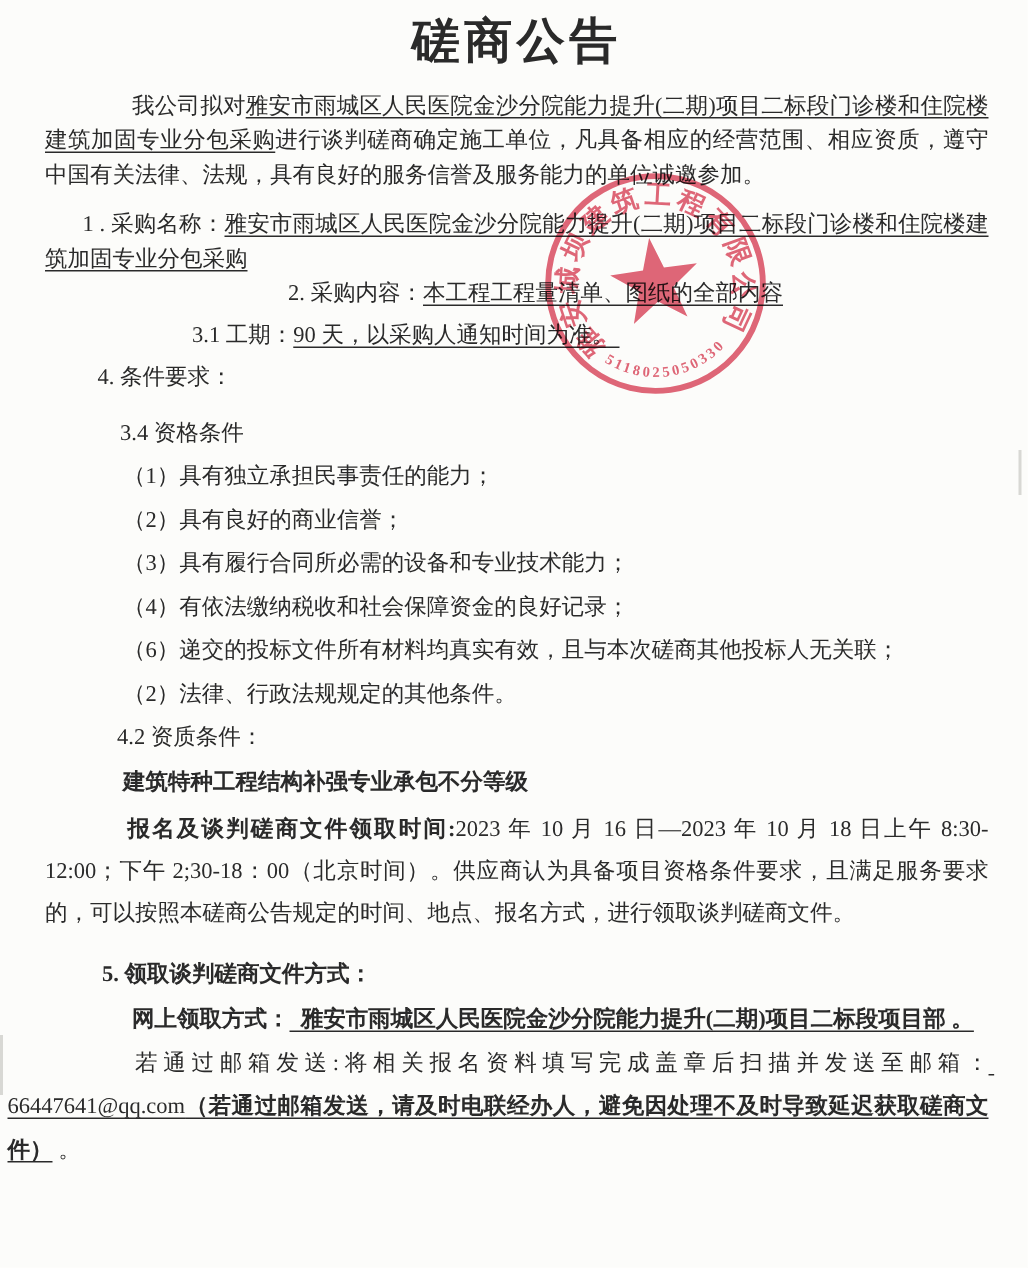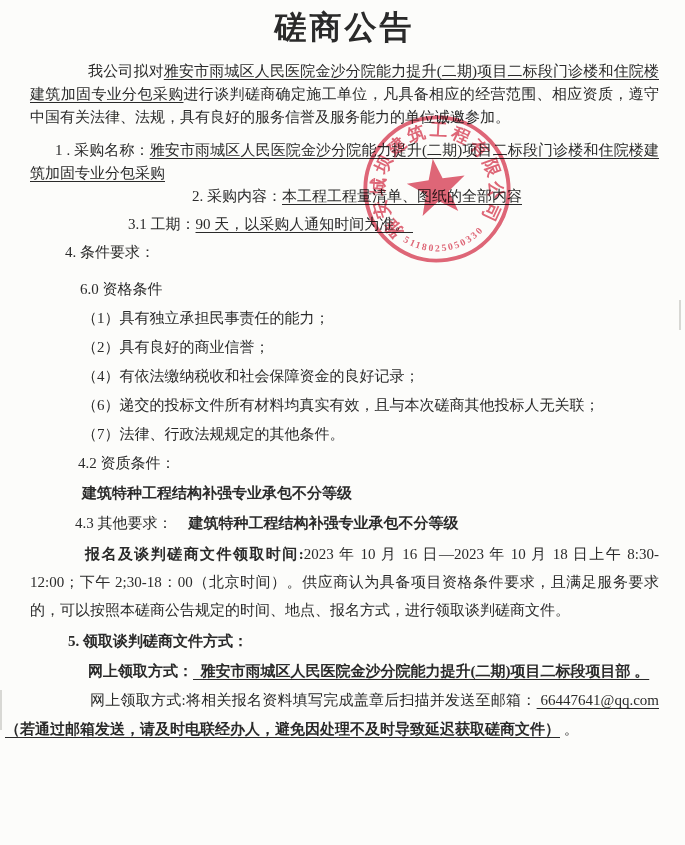--- a/index.html
+++ b/index.html
@@ -30,21 +30,21 @@
   .i31    { margin-top: 5px;  margin-left: 98px; }
   .i32    { margin-top: 5px;  margin-left: 48px; }
   .item4  { margin-top: 5px;  margin-left: 35px; }
   .i41    { margin-top: 14px; margin-left: 50px; }
   .cond   { margin-top: 6px;  margin-left: 52px; font-family: Liberation Serif, serif; }
   .i42    { margin-top: 6px;  margin-left: 48px; }
   .qual   { margin-top: 7px;  margin-left: 52px; }
   .i43    { margin-top: 7px;  margin-left: 45px; }
   .i43 .val { margin-left: 16px; }
   .time   { margin-top: 5px;  line-height: 28px; text-indent: 55px; text-align: justify; }
-  .item5  { margin-top: 6px;  margin-left: 38px; }
+  .item5  { margin-top: 16px;  margin-left: 38px; }
   .onsite { margin-top: 7px;  margin-left: 58px; }
   .online { margin-top: 3px;  line-height: 29px; margin-left: -25px; text-indent: 85px; text-align: justify; }
 
   .seal {
     position: absolute;
     left: 358px; top: 110px;
     width: 158px; height: 158px;
     mix-blend-mode: multiply;
     opacity: 0.88;
     transform: rotate(-8deg);
@@ -68,41 +68,41 @@
   <p class="item1"><span>1 . 采购名称：</span><span class="u">雅安市雨城区人民医院金沙分院能力提升(二期)项目二标段门诊楼和住院楼建筑加固专业分包采购</span></p>
 
   <p class="item2"><span>2.  采购内容：</span><span class="u">本工程工程量清单、图纸的全部内容</span></p>
 
 
   <p class="i31"><span>3.1 工期：</span><span class="u pre">90 天，以采购人通知时间为准。 </span></p>
 
 
   <p class="item4">4. 条件要求：</p>
 
-  <p class="i41">6.0 资格条件</p>
+  <p class="i41">3.4 资格条件</p>
 
   <p class="cond">（1）具有独立承担民事责任的能力；</p>
   <p class="cond">（2）具有良好的商业信誉；</p>
+  <p class="cond">（3）具有履行合同所必需的设备和专业技术能力；</p>
   <p class="cond">（4）有依法缴纳税收和社会保障资金的良好记录；</p>
   <p class="cond">（6）递交的投标文件所有材料均真实有效，且与本次磋商其他投标人无关联；</p>
-  <p class="cond">（7）法律、行政法规规定的其他条件。</p>
+  <p class="cond">（2）法律、行政法规规定的其他条件。</p>
 
   <p class="i42">4.2 资质条件：</p>
 
   <p class="qual b">建筑特种工程结构补强专业承包不分等级</p>
 
-  <p class="i43"><span>4.3 其他要求：</span><span class="b val">建筑特种工程结构补强专业承包不分等级</span></p>
 
   <p class="time"><span class="b">报名及谈判磋商文件领取时间:</span><span>2023 年 10 月 16 日—2023 年 10 月 18 日上午 8:30-12:00；下午 2;30-18：00（北京时间）。供应商认为具备项目资格条件要求，且满足服务要求的，可以按照本磋商公告规定的时间、地点、报名方式，进行领取谈判磋商文件。</span></p>
 
   <p class="item5 b">5.  领取谈判磋商文件方式：</p>
 
   <p class="onsite"><span class="b">网上领取方式：</span><span class="b u pre">  雅安市雨城区人民医院金沙分院能力提升(二期)项目二标段项目部 。</span></p>
 
-  <p class="online"><span>网上领取方式:</span><span>将相关报名资料填写完成盖章后扫描并发送至邮箱：</span><span class="u pre"> 66447641@qq.com</span><span class="b u">（若通过邮箱发送，请及时电联经办人，避免因处理不及时导致延迟获取磋商文件）</span><span class="pre"> 。</span></p>
+  <p class="online"><span>若通过邮箱发送:</span><span>将相关报名资料填写完成盖章后扫描并发送至邮箱：</span><span class="u pre"> 66447641@qq.com</span><span class="b u">（若通过邮箱发送，请及时电联经办人，避免因处理不及时导致延迟获取磋商文件）</span><span class="pre"> 。</span></p>
 
 </main>
 
 <svg class="seal" viewBox="0 0 170 170" aria-hidden="true">
   <defs>
     <path id="arcTop" d="M 41.3 121.6 A 57 57 0 1 1 128.7 121.6" fill="none"></path>
     <path id="arcBottom" d="M 22 107.9 A 67 67 0 0 0 148 107.9" fill="none"></path>
   </defs>
   <circle cx="85" cy="85" r="77" fill="none" stroke-width="4.2" stroke="#dd5266"></circle>
   <polygon points="85,52 92.6,74.5 116.4,74.8 97.4,89 104.4,111.7 85,98 65.6,111.7 72.6,89 53.6,74.8 77.4,74.5" fill="#dd5266"></polygon>

